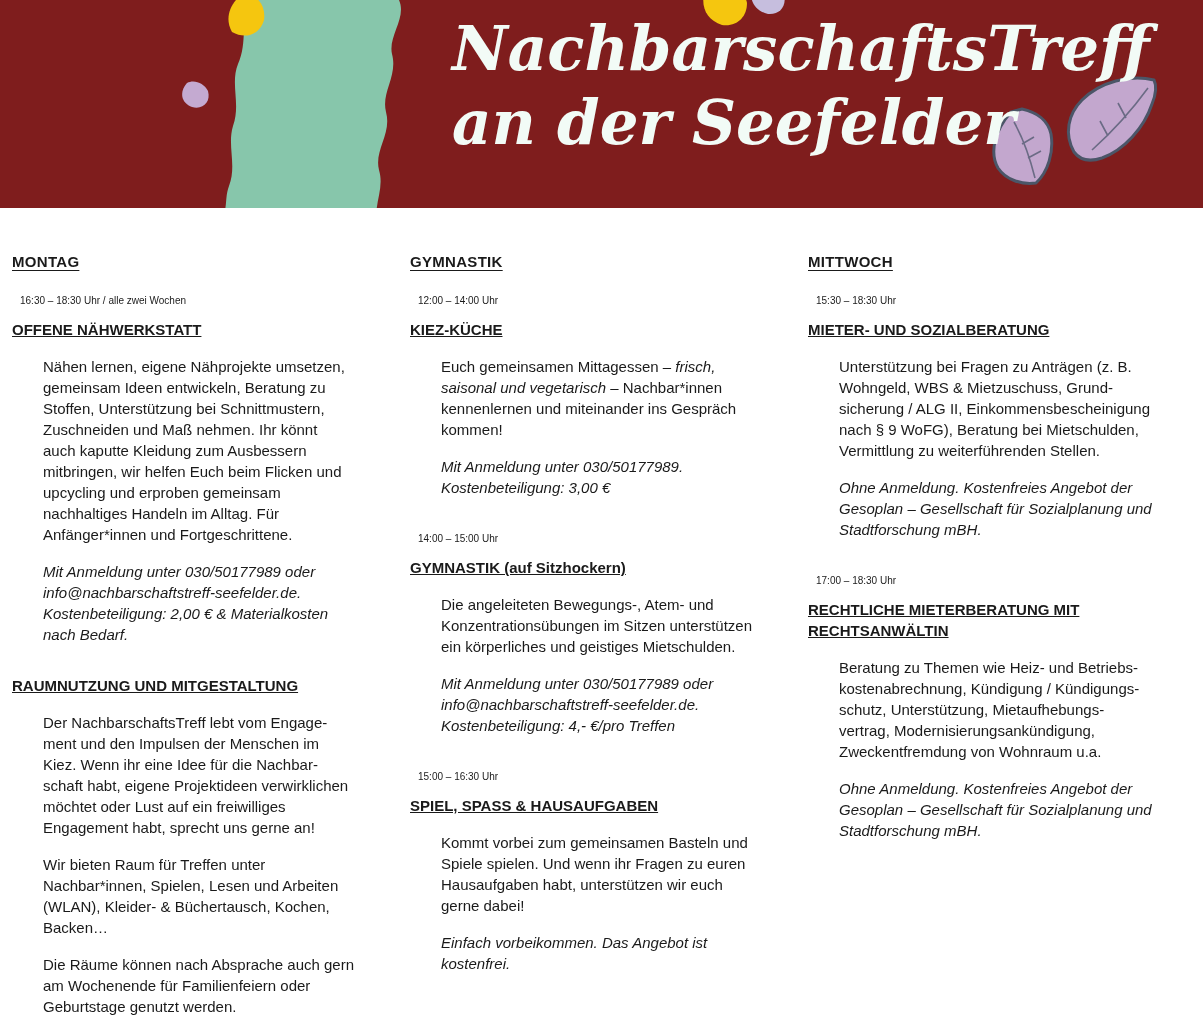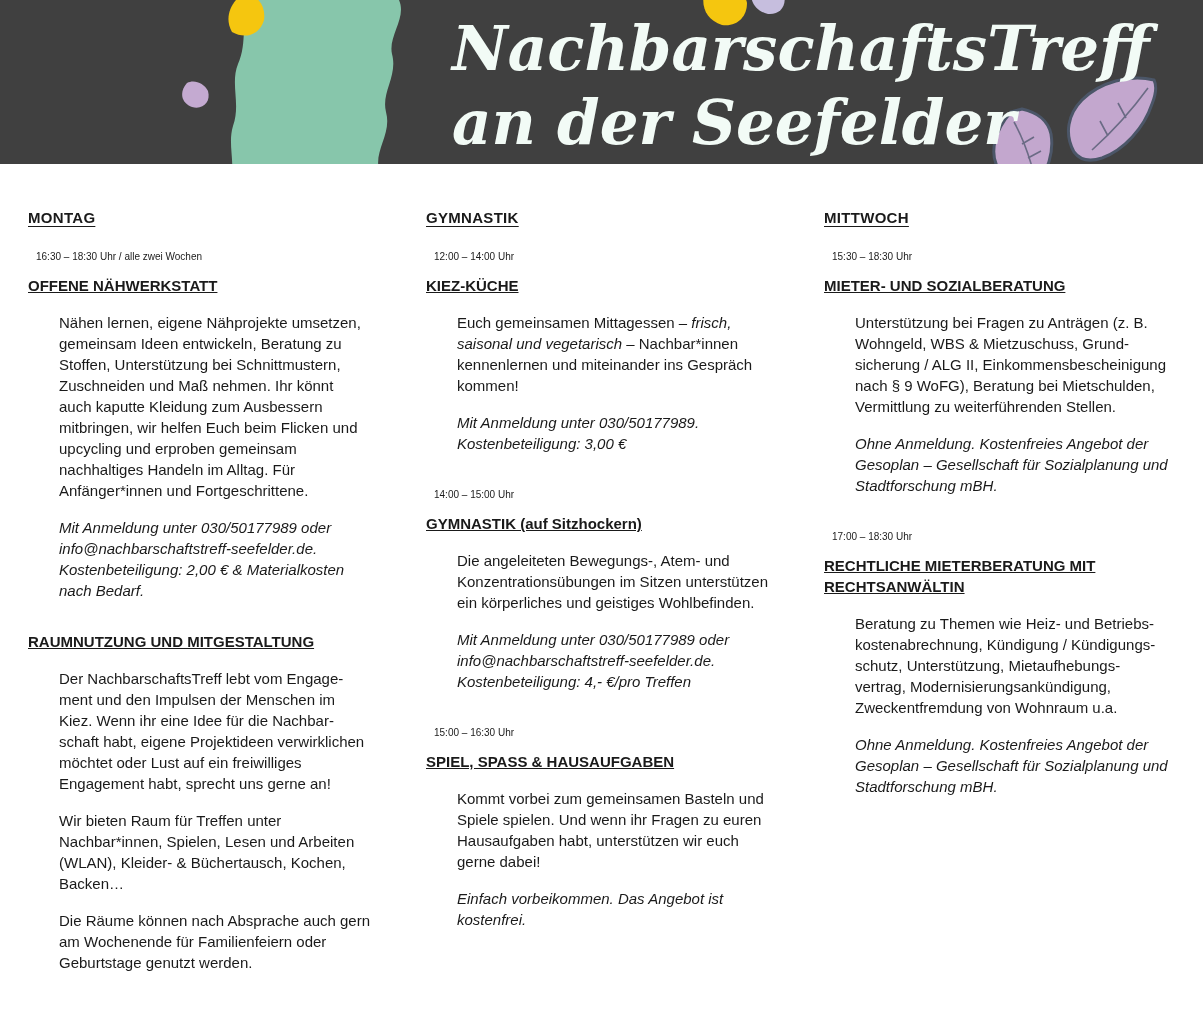--- a/index.html
+++ b/index.html
@@ -2,31 +2,31 @@
 <html lang="de"><head>
 <meta charset="utf-8">
 <style>
   html,body{margin:0;padding:0;}
   body{
     width:1203px;height:1034px;overflow:hidden;background:#ffffff;
     font-family:"Liberation Sans","DejaVu Sans",sans-serif;color:#1a1a1a;
     position:relative;
   }
   
-  .banner{position:relative;width:1203px;height:164px;background:#404040;overflow:hidden;}
+  .banner{position:relative;width:1203px;height:208px;background:#7f1d1d;overflow:hidden;}
   .banner svg{position:absolute;left:0;top:0;display:block;}
   .banner-title{
     position:absolute;left:452px;top:12px;
     font-family:"DejaVu Serif","Liberation Serif",serif;
     font-style:italic;font-weight:bold;
     font-size:61px;line-height:74px;color:#f2fbf6;
     white-space:nowrap;
   }
   
-  .schedule{display:flex;gap:30px;padding:43px 16px 0 28px;box-sizing:border-box;}
+  .schedule{display:flex;gap:30px;padding:43px 16px 0 12px;box-sizing:border-box;}
   .column{width:368px;flex:0 0 auto;}
   .day{
     margin:0 0 18px 0;font-size:15px;line-height:21px;font-weight:bold;
     text-decoration:underline;text-underline-offset:3px;letter-spacing:.3px;
   }
   .block{margin:0;}
   .block + .block{margin-top:30px;}
   .time{margin:8px;font-size:10px;line-height:21px;}
   .etitle{margin:0;font-size:15px;line-height:21px;font-weight:bold;text-decoration:underline;}
   .bodyp{margin:16px 0 11px 31px;font-size:15px;line-height:21px;}
@@ -124,21 +124,21 @@
 kennenlernen und miteinander ins Gespräch
 kommen!</span></p>
       <p class="bodyp pre italic">Mit Anmeldung unter 030/50177989.
 Kostenbeteiligung: 3,00 €</p>
     </article>
     <article class="block">
       <p class="time">14:00 – 15:00 Uhr</p>
       <h3 class="etitle pre">GYMNASTIK (auf Sitzhockern)</h3>
       <p class="bodyp pre">Die angeleiteten Bewegungs-, Atem- und
 Konzentrationsübungen im Sitzen unterstützen
-ein körperliches und geistiges Wohlbefinden.</p>
+ein körperliches und geistiges Mietschulden.</p>
       <p class="bodyp pre italic">Mit Anmeldung unter 030/50177989 oder
 info@nachbarschaftstreff-seefelder.de.
 Kostenbeteiligung: 4,- €/pro Treffen</p>
     </article>
     <article class="block">
       <p class="time">15:00 – 16:30 Uhr</p>
       <h3 class="etitle pre">SPIEL, SPASS &amp; HAUSAUFGABEN</h3>
       <p class="bodyp pre">Kommt vorbei zum gemeinsamen Basteln und
 Spiele spielen. Und wenn ihr Fragen zu euren
 Hausaufgaben habt, unterstützen wir euch

